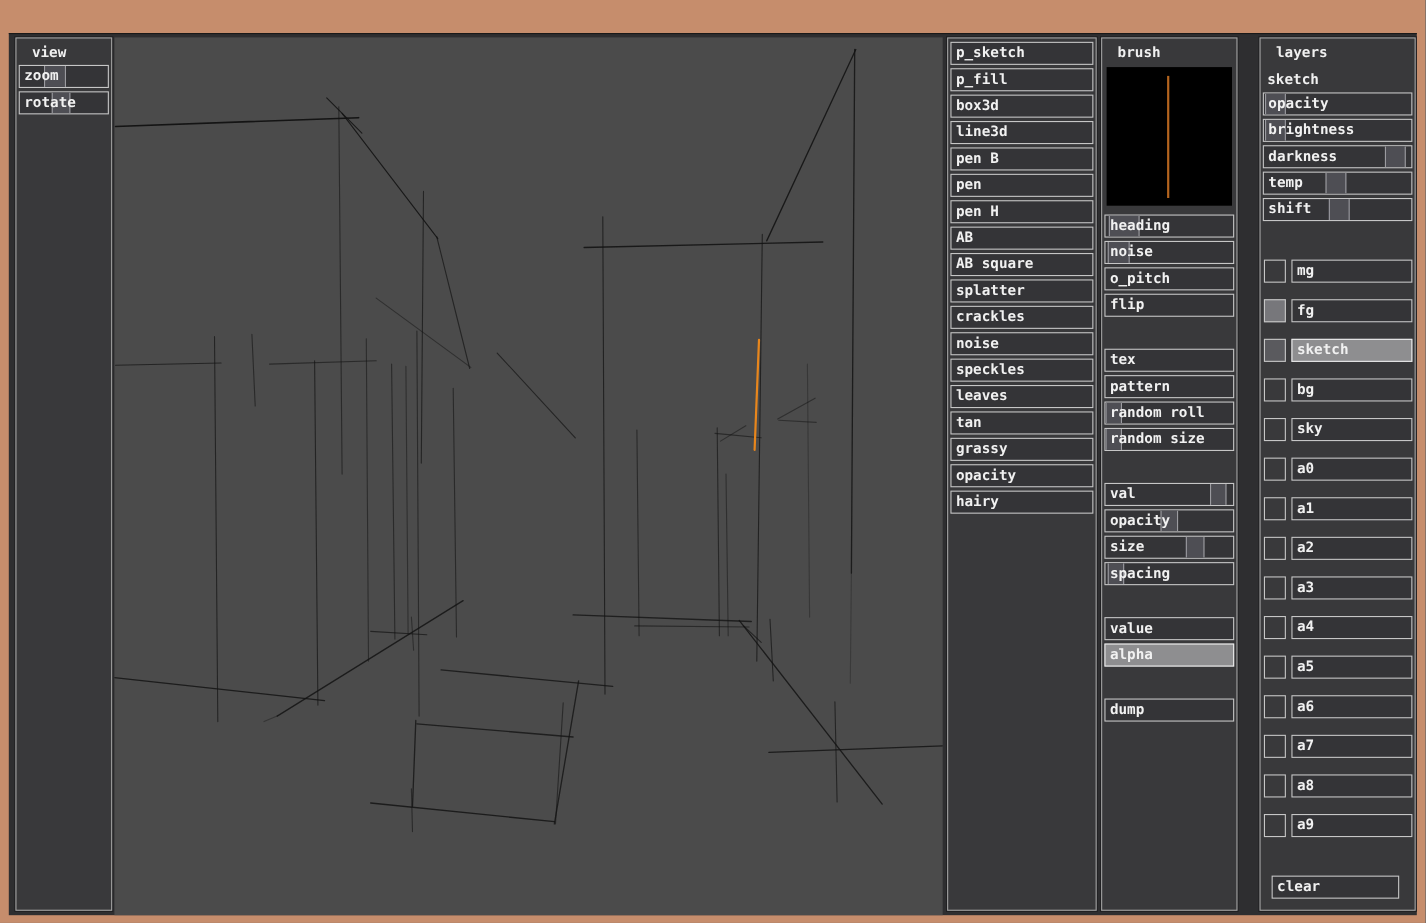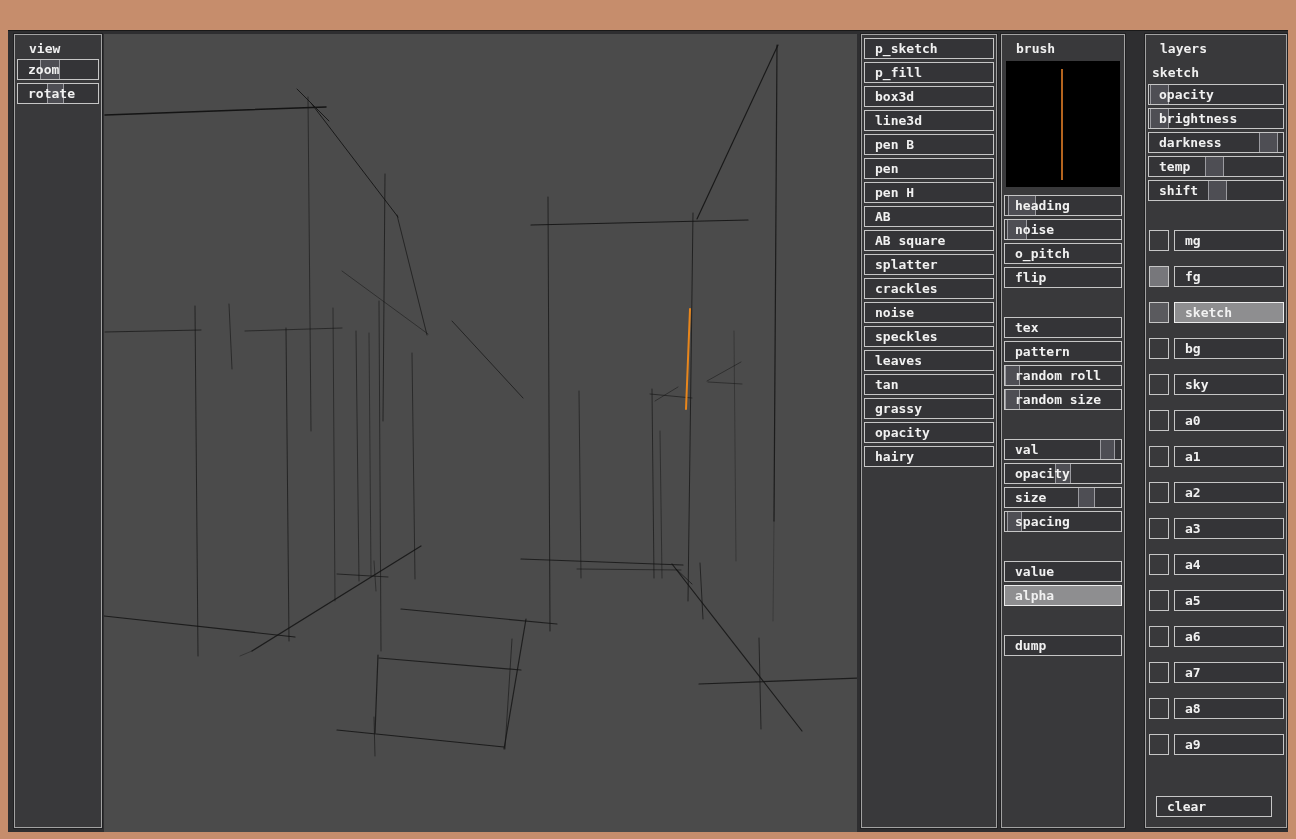--- a/index.html
+++ b/index.html
@@ -19,30 +19,30 @@
   .panel{position:absolute;top:3px;height:794px;background:#39393b;border:1px solid #a2a2a2;box-shadow:0 0 0 1px #202022;box-sizing:border-box;}
   .panel-view{left:6px;width:88px;}
   .panel-tools{left:853px;width:136px;padding-top:3px;}
   .panel-brush{left:993px;width:124px;}
   .panel-layers{left:1137px;width:142px;}
   .canvas{position:absolute;left:96px;top:3px;width:753px;height:798px;background:#4b4b4b;}
   .canvas svg{display:block;width:100%;height:100%;}
   .panel-label{padding:7px 0 3px 14px;font-size:13px;font-weight:700;color:#f0f0f0;line-height:14px;}
   .sub-label{padding:7px 0 4px 6px;font-size:13px;font-weight:700;color:#f0f0f0;line-height:14px;}
   
-  .btn{position:relative;height:21px;margin:0 2px 3px 2px;background:#343437;border:1px solid #c6c6c6;box-sizing:border-box;display:flex;align-items:center;padding-left:10px;font-size:13px;font-weight:700;color:#f1f1f1;cursor:default;overflow:hidden;}
+  .btn{position:relative;height:21px;margin:0 2px 3px 2px;background:#343437;border:1px solid #c6c6c6;box-sizing:border-box;display:flex;align-items:center;padding-left:4px;font-size:13px;font-weight:700;color:#f1f1f1;cursor:default;overflow:hidden;}
   .btn span{position:relative;z-index:2;line-height:13px;white-space:pre;}
   .btn.sel{background:#8e8e90;border-color:#ececec;}
   .handle{position:absolute;top:0;bottom:0;background:#4e4e54;border-left:1px solid #9b9ba0;border-right:1px solid #9b9ba0;box-sizing:border-box;z-index:1;}
   .gap{height:26px;}
   
   .preview{position:relative;height:126px;margin:2px 4px 8px 4px;background:#000000;}
   .preview .pline{position:absolute;left:48%;top:8px;bottom:7px;width:2px;}
   
-  .lrow{display:flex;align-items:flex-start;margin:0 2px 3px 3px;height:33px;}
+  .lrow{display:flex;align-items:center;margin:0 2px 3px 3px;height:33px;}
   .cb{width:20px;height:21px;border:1px solid #c6c6c6;box-sizing:border-box;background:#39393b;margin-right:5px;flex:none;}
   .lrow .btn{flex:1;margin:0;}
   .clear-btn{position:absolute;left:2px;right:6px;bottom:2px;margin:8px;align-items:center;}
 </style>
 </head>
 <body>
 
 <div class="window">
   <div class="titlebar">
     <div class="app-icon">

